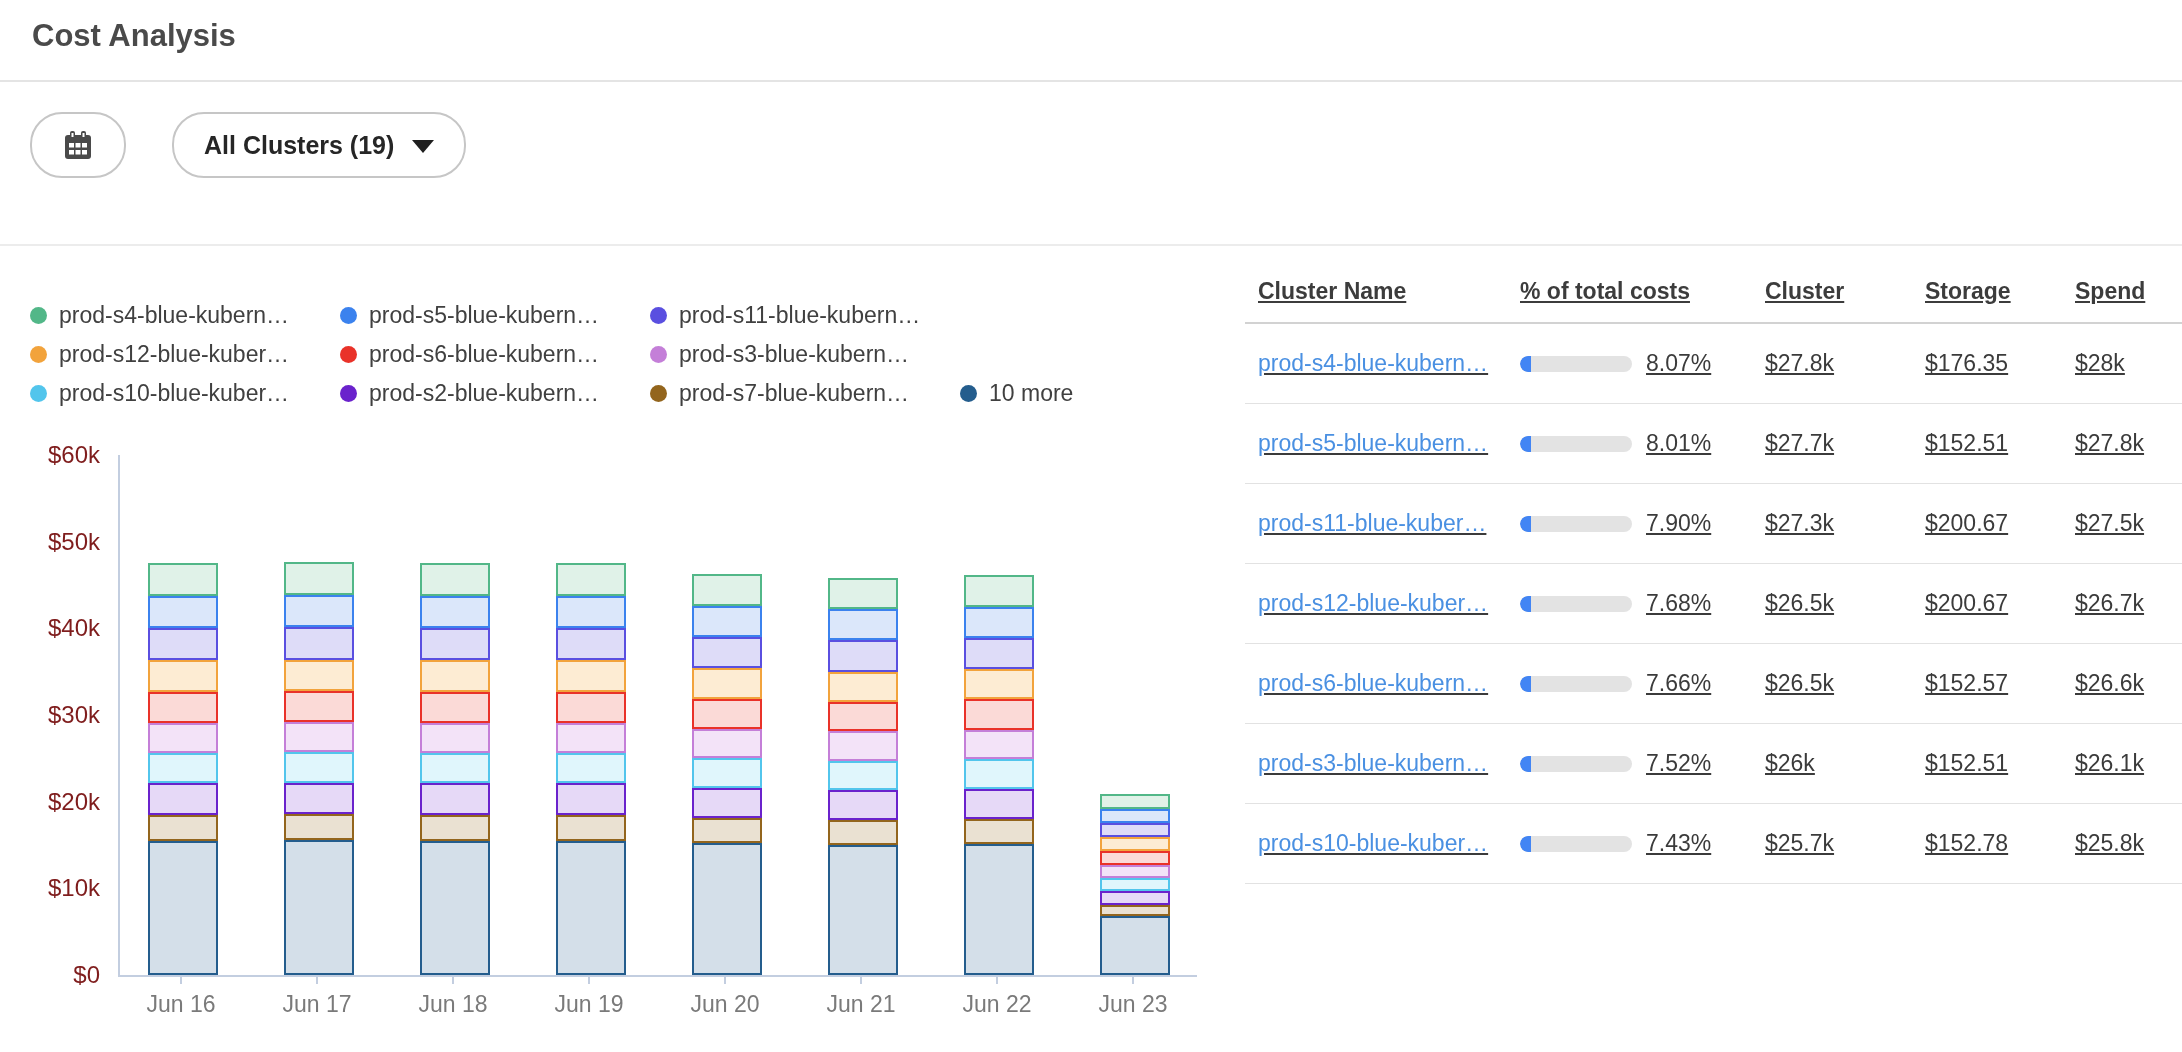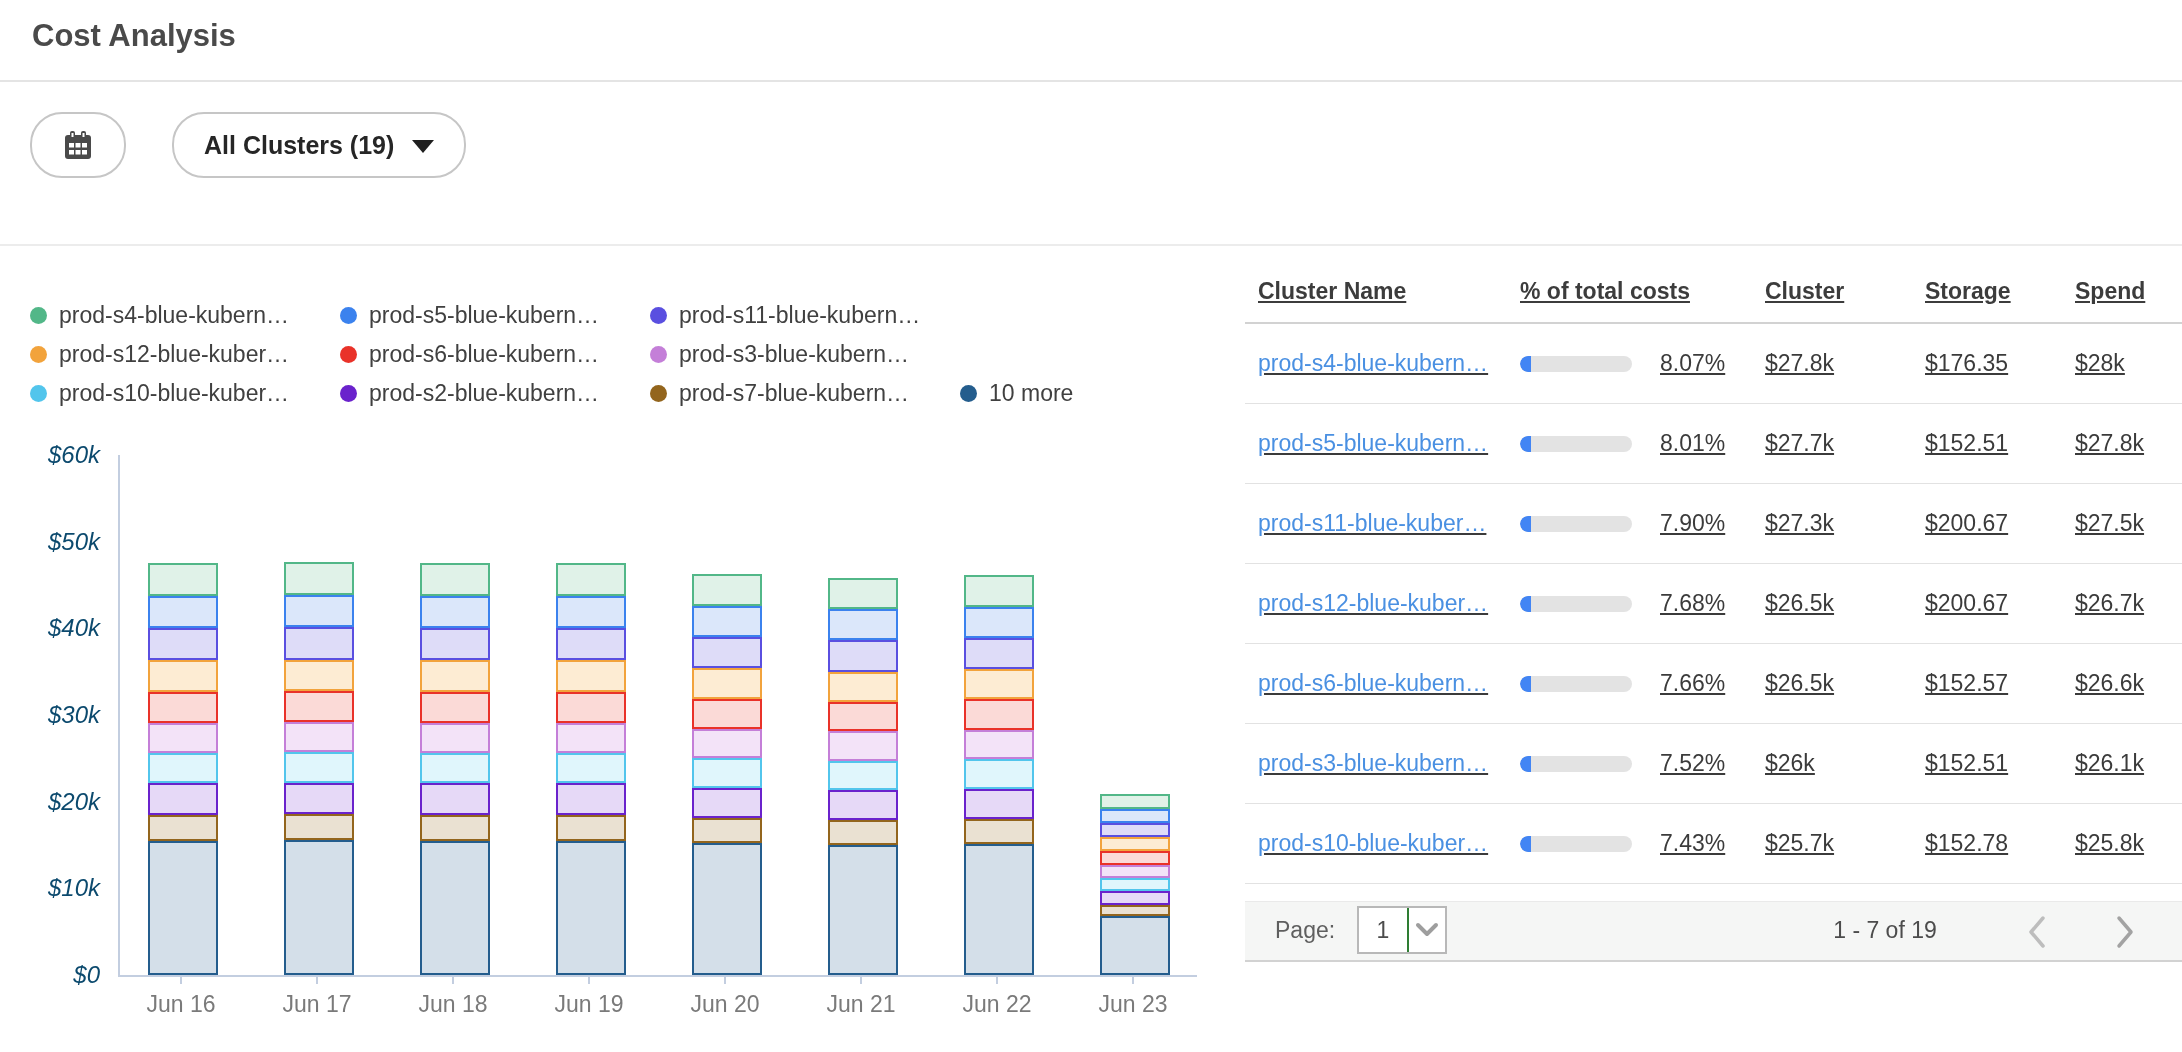--- a/index.html
+++ b/index.html
@@ -25,32 +25,32 @@
   .litem{display:flex;align-items:center;gap:12px;width:310px;cursor:pointer;}
   .litem.last{width:auto;}
   .ldot{width:17px;height:17px;border-radius:50%;flex:0 0 17px;}
   .ltext{font-size:23px;color:#404040;white-space:nowrap;}
 
   
   .chart-wrap{position:absolute;left:0;top:455px;width:1230px;height:600px;}
   .plot{position:absolute;left:118px;top:0;width:1077px;height:520px;
         border-left:2px solid #c3cee0;border-bottom:2px solid #c3cee0;}
   .seg{position:absolute;width:70px;box-sizing:border-box;}
-  .ylab{position:absolute;left:0;width:100px;text-align:right;font-size:24px;color:#0c4a6e;font-style:italic;}
+  .ylab{position:absolute;left:0;width:100px;text-align:right;font-size:24px;color:#7f1d1d;}
   .xtick{position:absolute;width:2px;height:9px;background:#c3cee0;}
   .xlab{position:absolute;width:140px;text-align:center;font-size:23px;color:#7a7a7a;}
 
   
   .table{position:absolute;left:1245px;top:260px;width:937px;height:792px;}
   .t-grid{display:grid;grid-template-columns:262px 245px 160px 150px 107px;align-items:center;padding-left:13px;text-decoration:underline;}
   .t-head{height:62px;font-size:23px;font-weight:600;color:#3c3c3c;}
   .t-hd-sep{height:2px;background:#d2d2d2;}
   .t-row{height:79px;border-bottom:1px solid #e2e2e2;font-size:23px;color:#3b3b3b;}
   .t-link{color:#4a90e2;cursor:pointer;text-decoration:none;white-space:nowrap;}
-  .pctcell{display:flex;align-items:center;gap:28px;}
+  .pctcell{display:flex;align-items:center;gap:14px;}
   .ptrack{width:112px;height:16px;border-radius:8px;background:#e3e3e3;overflow:hidden;position:relative;}
   .pfill{position:absolute;left:0;top:0;height:16px;border-radius:8px 0 0 8px;background:#4285f4;}
 
   
   .pager{position:absolute;left:0;top:641px;width:937px;height:58px;background:#f5f6f5;
          border-top:1px solid #eaeaea;border-bottom:2px solid #d2d2d2;}
   .pglabel{position:absolute;left:30px;top:15px;font-size:23px;color:#5f5f5f;}
   .pgselect{position:absolute;left:112px;top:4px;width:90px;height:48px;background:#fff;
             border:2px solid #b8b8b8;display:flex;align-items:center;cursor:pointer;box-sizing:border-box;}
   .pgnum{width:48px;text-align:center;font-size:23px;color:#4c4c4c;}
@@ -348,39 +348,16 @@
               <span class="pfill" style="width: 11px;"></span>
             </span>
             <span>7.43%</span>
           </div>
           <span>$25.7k</span>
           <span>$152.78</span>
           <span>$25.8k</span>
         </div>
       </div>
 
-    <div class="pager">
-      <span class="pglabel">Page:</span>
-      <div class="pgselect">
-        <span class="pgnum">1</span>
-        <span class="pgsep"></span>
-        <span class="pgchev">
-          <svg width="24" height="16" viewBox="0 0 24 16">
-              <polyline points="3,3 12,12 21,3" fill="none" stroke="#9e9e9e" stroke-width="4" stroke-linecap="round" stroke-linejoin="round"></polyline>
-            </svg>
-        </span>
-      </div>
-      <span class="pgrange">1 - 7 of 19</span>
-      <span class="navbtn prev">
-        <svg width="22" height="34" viewBox="0 0 22 34">
-            <polyline points="17,3 5,17 17,31" fill="none" stroke="#bdbdbd" stroke-width="3.5" stroke-linecap="round" stroke-linejoin="round"></polyline>
-          </svg>
-      </span>
-      <span class="navbtn next">
-        <svg width="22" height="34" viewBox="0 0 22 34">
-            <polyline points="5,3 17,17 5,31" fill="none" stroke="#a3a3a3" stroke-width="3.5" stroke-linecap="round" stroke-linejoin="round"></polyline>
-          </svg>
-      </span>
-    </div>
 
   </div>
 
 </div>
 
 </body></html>

